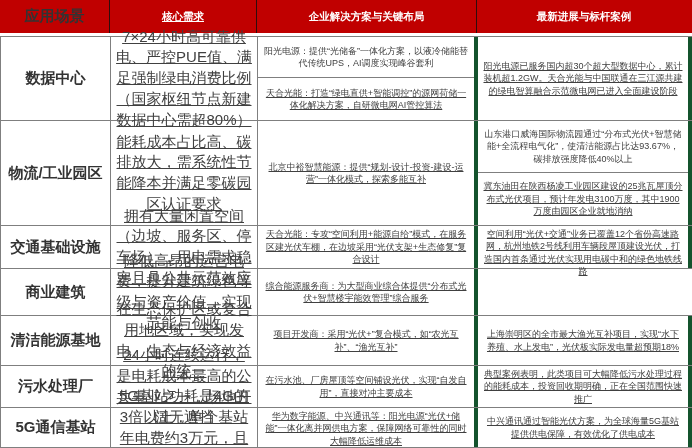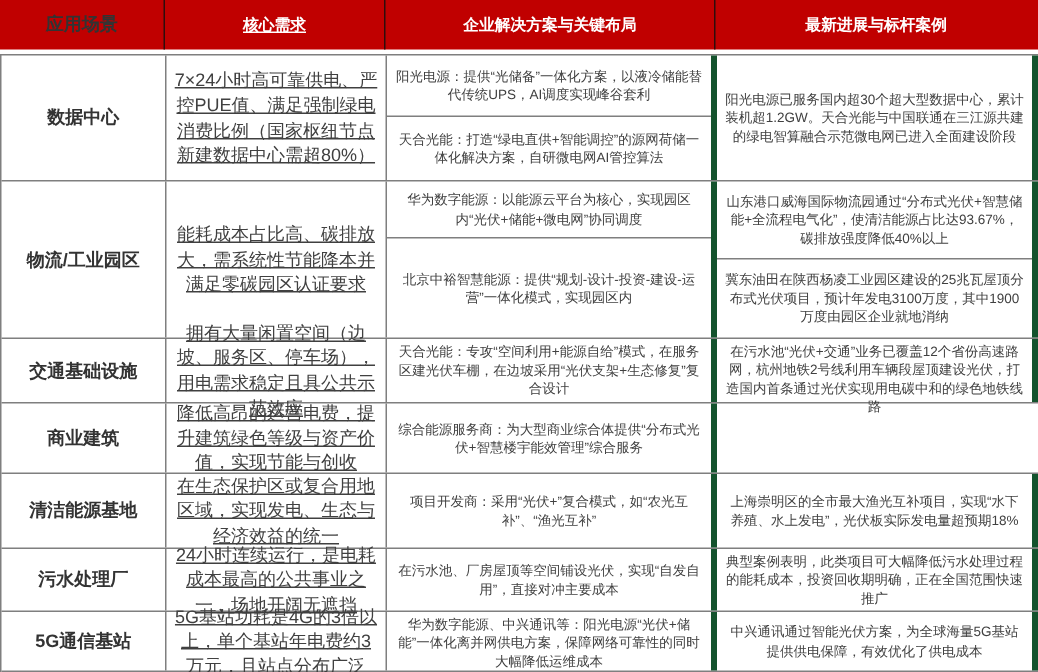--- a/index.html
+++ b/index.html
@@ -10,31 +10,31 @@
   .thead{display:flex;height:33px;background:#c00000;}
   .th{box-sizing:border-box;display:flex;align-items:center;justify-content:center;
       color:#ffffff;font-weight:bold;font-size:10.5px;text-align:center;
       border-right:1px solid #2e0d0d;}
   .th:last-child{border-right:none;text-align:right;}
 
   
   .tbody{box-sizing:border-box;margin-top:3px;border-top:1px solid #7f7f7f;border-left:1px solid #7f7f7f;}
   .row{display:flex;box-sizing:border-box;border-bottom:1px solid #7f7f7f;}
   .cell{box-sizing:border-box;display:flex;align-items:center;justify-content:center;
-        text-align:center;padding:2px 5px;font-size:12px;line-height:1.38;color:#404040;
+        text-align:center;padding:2px 5px;font-size:15px;line-height:1.38;color:#404040;
         border-right:1px solid #7f7f7f;}
-  .c1{width:110px;font-weight:bold;color:#333333;font-size:12px;}
+  .c1{width:110px;font-weight:bold;color:#333333;font-size:15px;}
   .c2{width:147px;text-decoration:underline;}
   .c3{width:220px;}
   .c4{width:214px;}
   .stack{box-sizing:border-box;display:flex;flex-direction:column;border-right:4px solid #14532d;padding:0;}
   .stack .sub{box-sizing:border-box;display:flex;align-items:center;justify-content:center;
         text-align:center;padding:2px 5px;font-size:9px;line-height:1.38;color:#404040;
         border-bottom:1px solid #7f7f7f;width:100%;}
-  .stack .sub:last-child{border-bottom:none;flex:1;}
+  .stack .sub:last-child{border-bottom:none;flex:1;text-decoration:underline;}
 </style>
 </head>
 <body>
 
 <div class="wrap">
 
   <div class="thead">
     <div class="th c1">应用场景</div>
     <div class="th c2">核心需求</div>
     <div class="th c3">企业解决方案与关键布局</div>
@@ -52,37 +52,36 @@
       </div>
       <div class="stack c4">
         <div class="sub">阳光电源已服务国内超30个超大型数据中心，累计装机超1.2GW。天合光能与中国联通在三江源共建的绿电智算融合示范微电网已进入全面建设阶段</div>
       </div>
     </div>
 
     <div class="row" style="height:105px">
       <div class="cell c1">物流/工业园区</div>
       <div class="cell c2">能耗成本占比高、碳排放大，需系统性节能降本并满足零碳园区认证要求</div>
       <div class="stack c3">
-        <div class="sub" style="height:38px">华为数字能源：以能源云平台为核心，实现园区内“光伏+储能+微电网”协同调度</div>
-        <div class="sub" style="height:33px">北京中裕智慧能源：提供“规划-设计-投资-建设-运营”一体化模式，实现园区内</div>
+        <div class="sub" style="height:33px">北京中裕智慧能源：提供“规划-设计-投资-建设-运营”一体化模式，探索多能互补</div>
       </div>
       <div class="stack c4">
         <div class="sub" style="height:52px">山东港口威海国际物流园通过“分布式光伏+智慧储能+全流程电气化”，使清洁能源占比达93.67%，碳排放强度降低40%以上</div>
         <div class="sub">冀东油田在陕西杨凌工业园区建设的25兆瓦屋顶分布式光伏项目，预计年发电3100万度，其中1900万度由园区企业就地消纳</div>
       </div>
     </div>
 
     <div class="row" style="height:43px">
       <div class="cell c1">交通基础设施</div>
       <div class="cell c2">拥有大量闲置空间（边坡、服务区、停车场），用电需求稳定且具公共示范效应</div>
       <div class="stack c3">
         <div class="sub">天合光能：专攻“空间利用+能源自给”模式，在服务区建光伏车棚，在边坡采用“光伏支架+生态修复”复合设计</div>
       </div>
       <div class="stack c4">
-        <div class="sub">在污水池“光伏+交通”业务已覆盖12个省份高速路网，杭州地铁2号线利用车辆段屋顶建设光伏，打造国内首条通过光伏实现用电碳中和的绿色地铁线路</div>
+        <div class="sub">空间利用“光伏+交通”业务已覆盖12个省份高速路网，杭州地铁2号线利用车辆段屋顶建设光伏，打造国内首条通过光伏实现用电碳中和的绿色地铁线路</div>
       </div>
     </div>
 
     <div class="row" style="height:47px">
       <div class="cell c1">商业建筑</div>
       <div class="cell c2">降低高昂的运营电费，提升建筑绿色等级与资产价值，实现节能与创收</div>
       <div class="stack c3">
         <div class="sub">综合能源服务商：为大型商业综合体提供“分布式光伏+智慧楼宇能效管理”综合服务</div>
       </div>
     </div>

